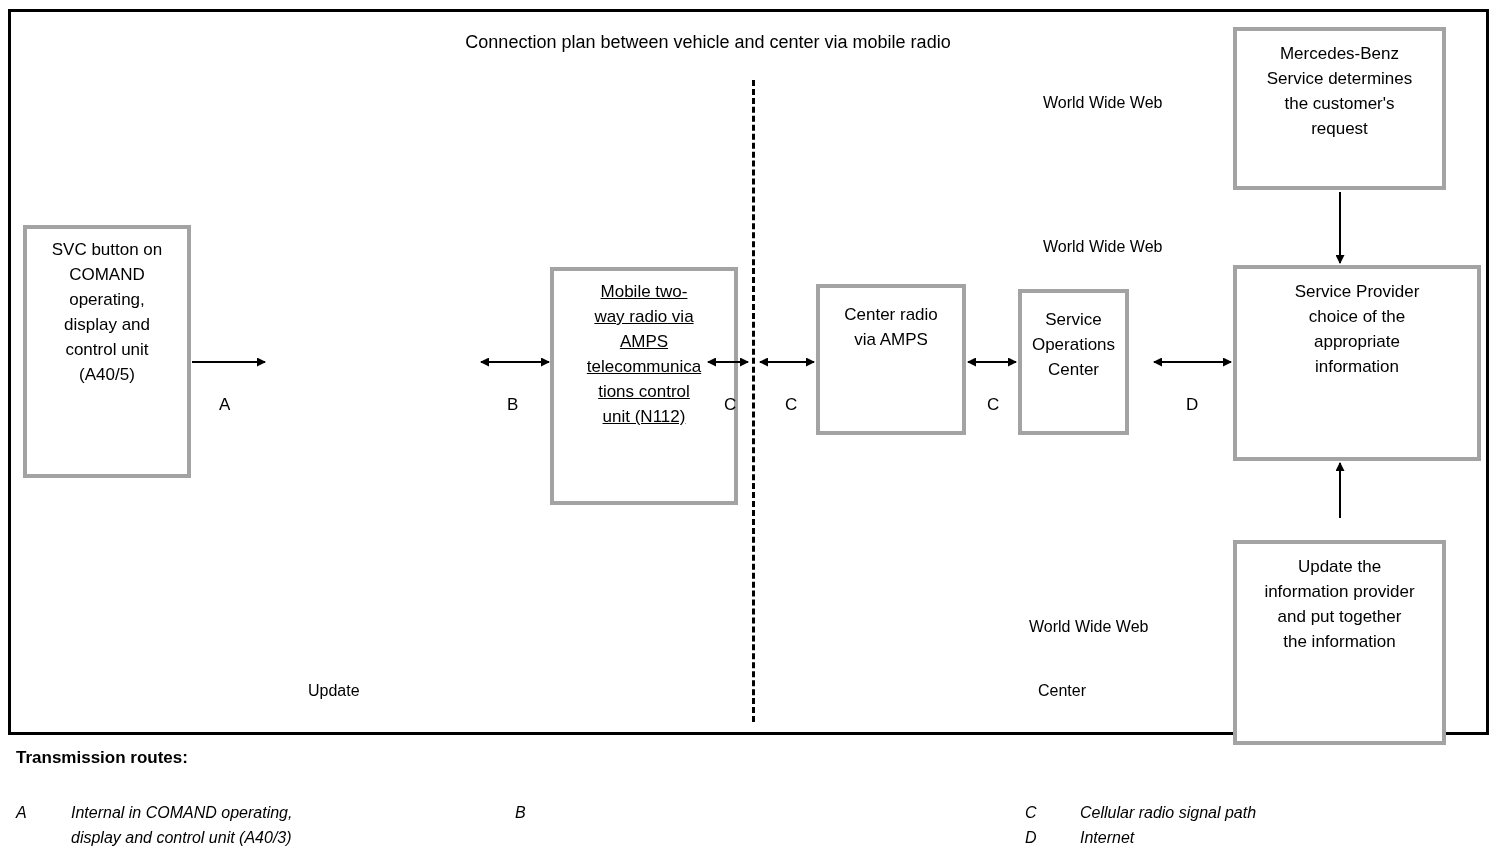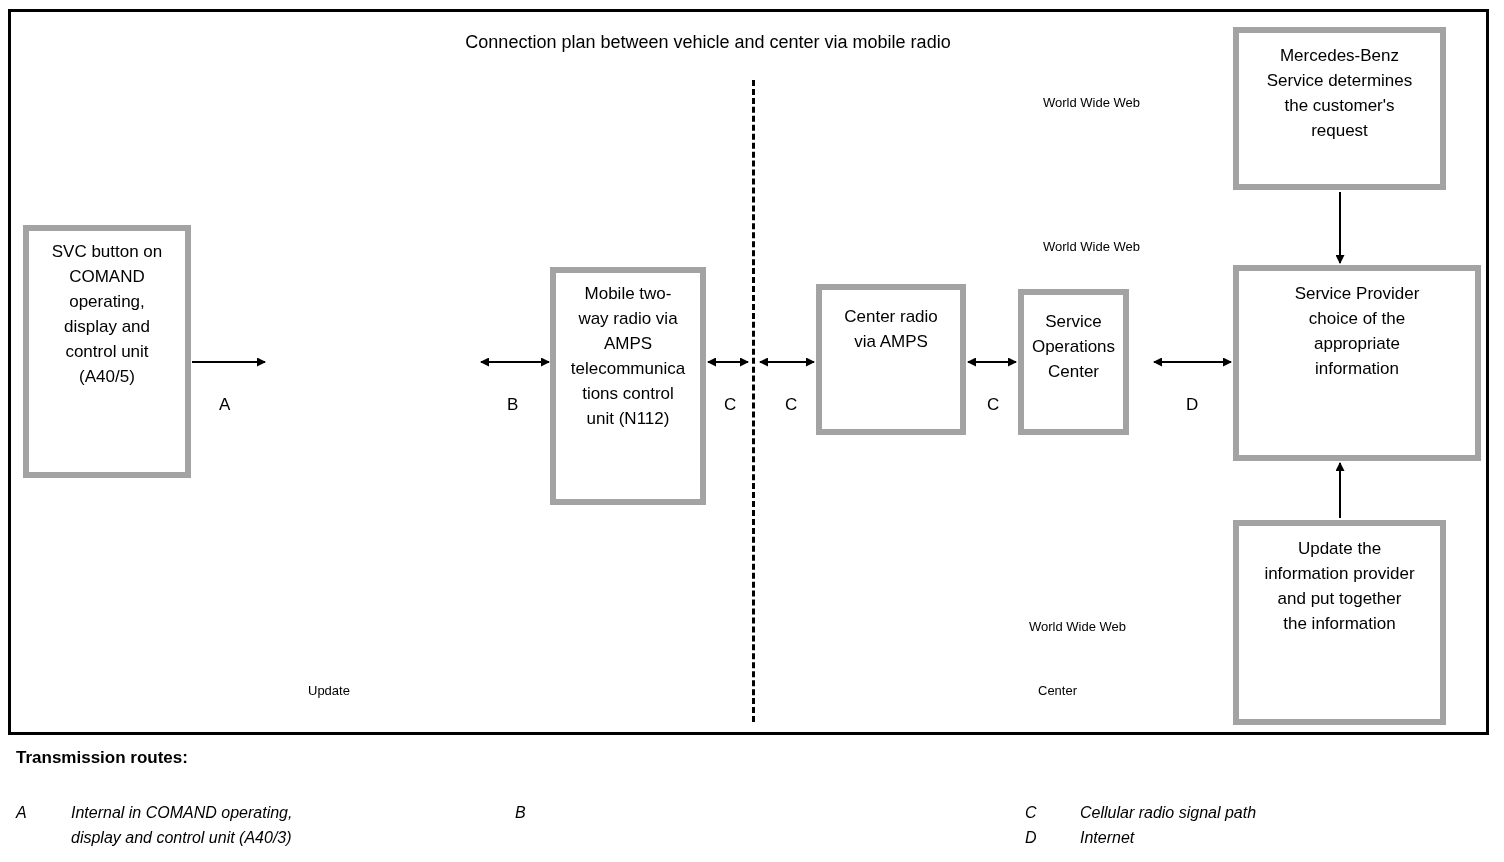--- a/index.html
+++ b/index.html
@@ -46,58 +46,58 @@
     left: 752px;
     top: 80px;
     width: 0;
     height: 642px;
     border-left: 3px dashed #000000;
   }
 
   
   .node {
     position: absolute;
-    border: 6px solid #a3a3a3;
+    border: 4px solid #a3a3a3;
     box-sizing: border-box;
     background: #ffffff;
     display: flex;
     justify-content: center;
     align-items: flex-start;
   }
   .node .node-label {
     display: block;
     text-align: center;
     font-size: 17px;
     line-height: 25px;
     padding-top: 8px;
     white-space: pre-line;
   }
 
   
   #node-svc        { left: 23px;   top: 225px; width: 168px; height: 253px; }
   #node-comand     { left: 266px;  top: 290px; width: 213px; height: 147px; }
-  #node-mobile2way { left: 550px;  top: 267px; width: 156px; height: 238px; }
+  #node-mobile2way { left: 550px;  top: 267px; width: 188px; height: 238px; text-decoration: underline; }
   #node-mobileradio{ left: 816px;  top: 284px; width: 150px; height: 151px; }
   #node-soc        { left: 1018px; top: 289px; width: 111px; height: 146px; }
   #node-mbservice  { left: 1233px; top: 27px;  width: 213px; height: 163px; }
   #node-provider   { left: 1233px; top: 265px; width: 248px; height: 196px; }
-  #node-update     { left: 1233px; top: 520px; width: 213px; height: 205px; }
+  #node-update     { left: 1233px; top: 540px; width: 213px; height: 205px; }
 
   
   #node-mobileradio .node-label,
   #node-soc .node-label,
   #node-comand .node-label { padding-top: 14px; }
   #node-mbservice .node-label,
   #node-provider .node-label,
   #node-update .node-label { padding-top: 10px; }
 
   
   .plain-label {
     position: absolute;
-    font-size: 13px;
+    font-size: 16px;
     line-height: 21px;
     white-space: nowrap;
   }
   #label-www-1 { left: 1043px; top: 92px; }
   #label-www-2 { left: 1043px; top: 236px; }
   #label-www-3 { left: 1029px; top: 616px; }
   #label-vehicle { left: 308px;  top: 680px; }
   #label-center  { left: 1038px; top: 680px; }
 
   

